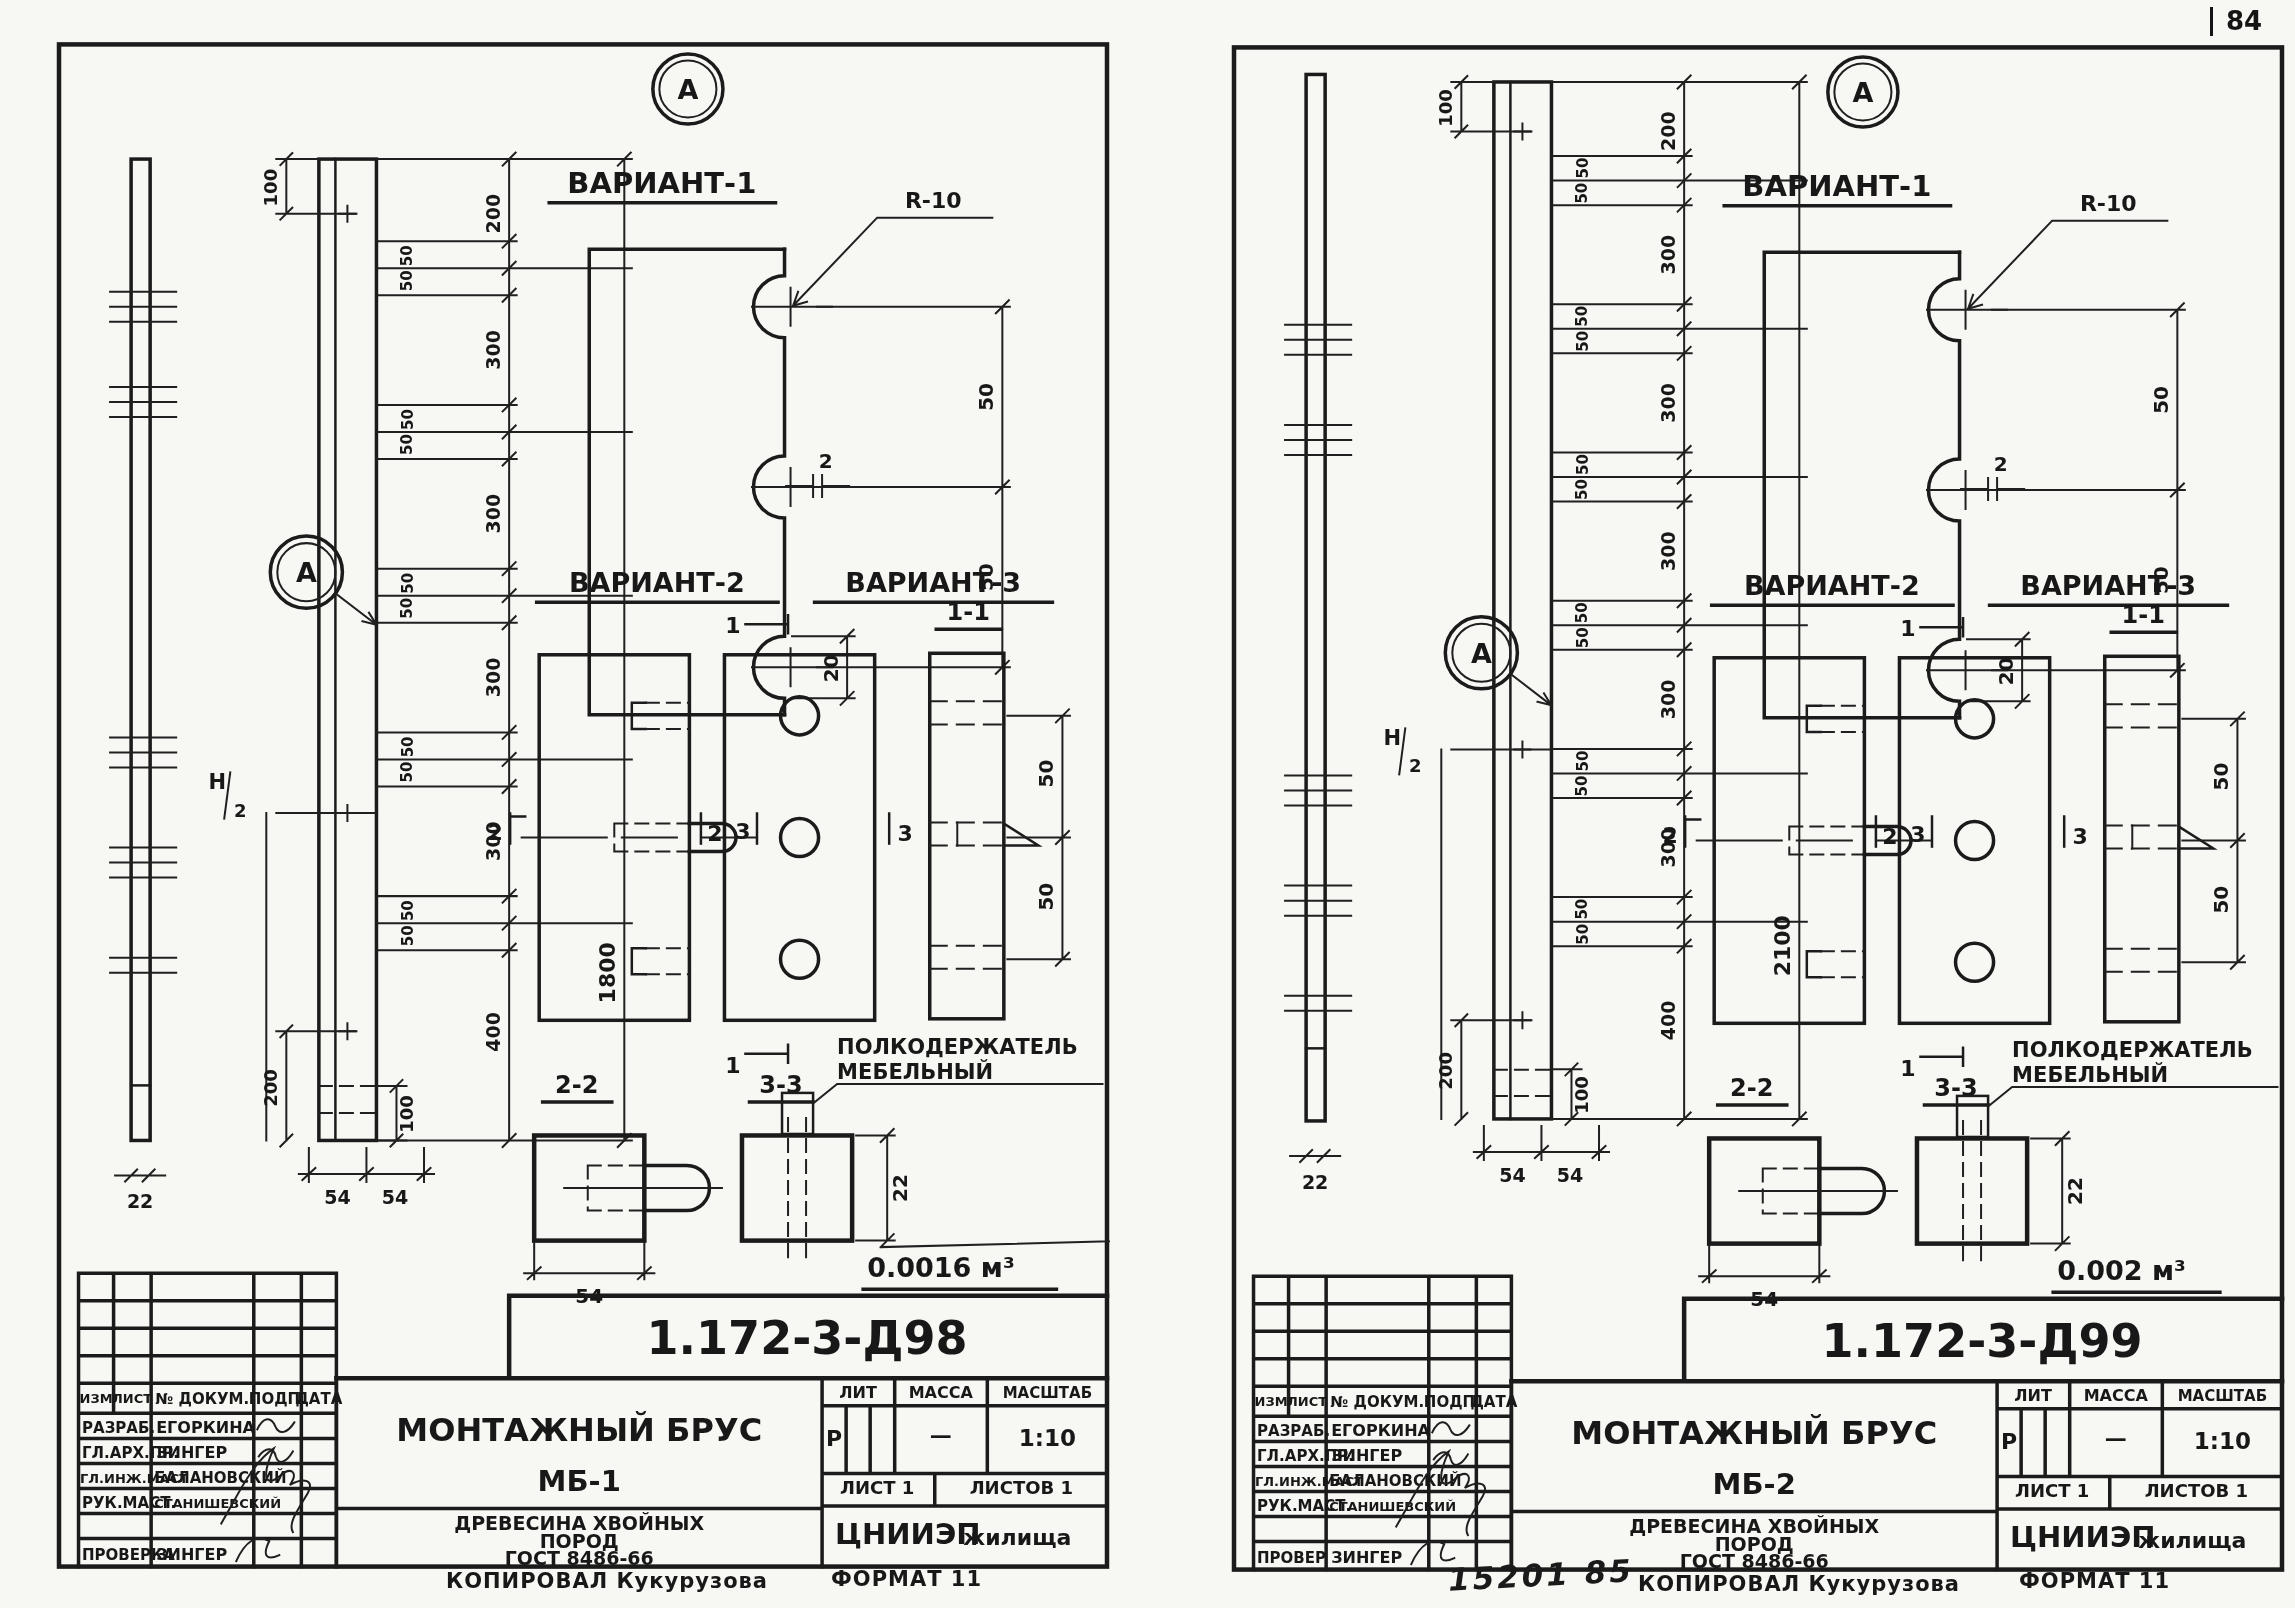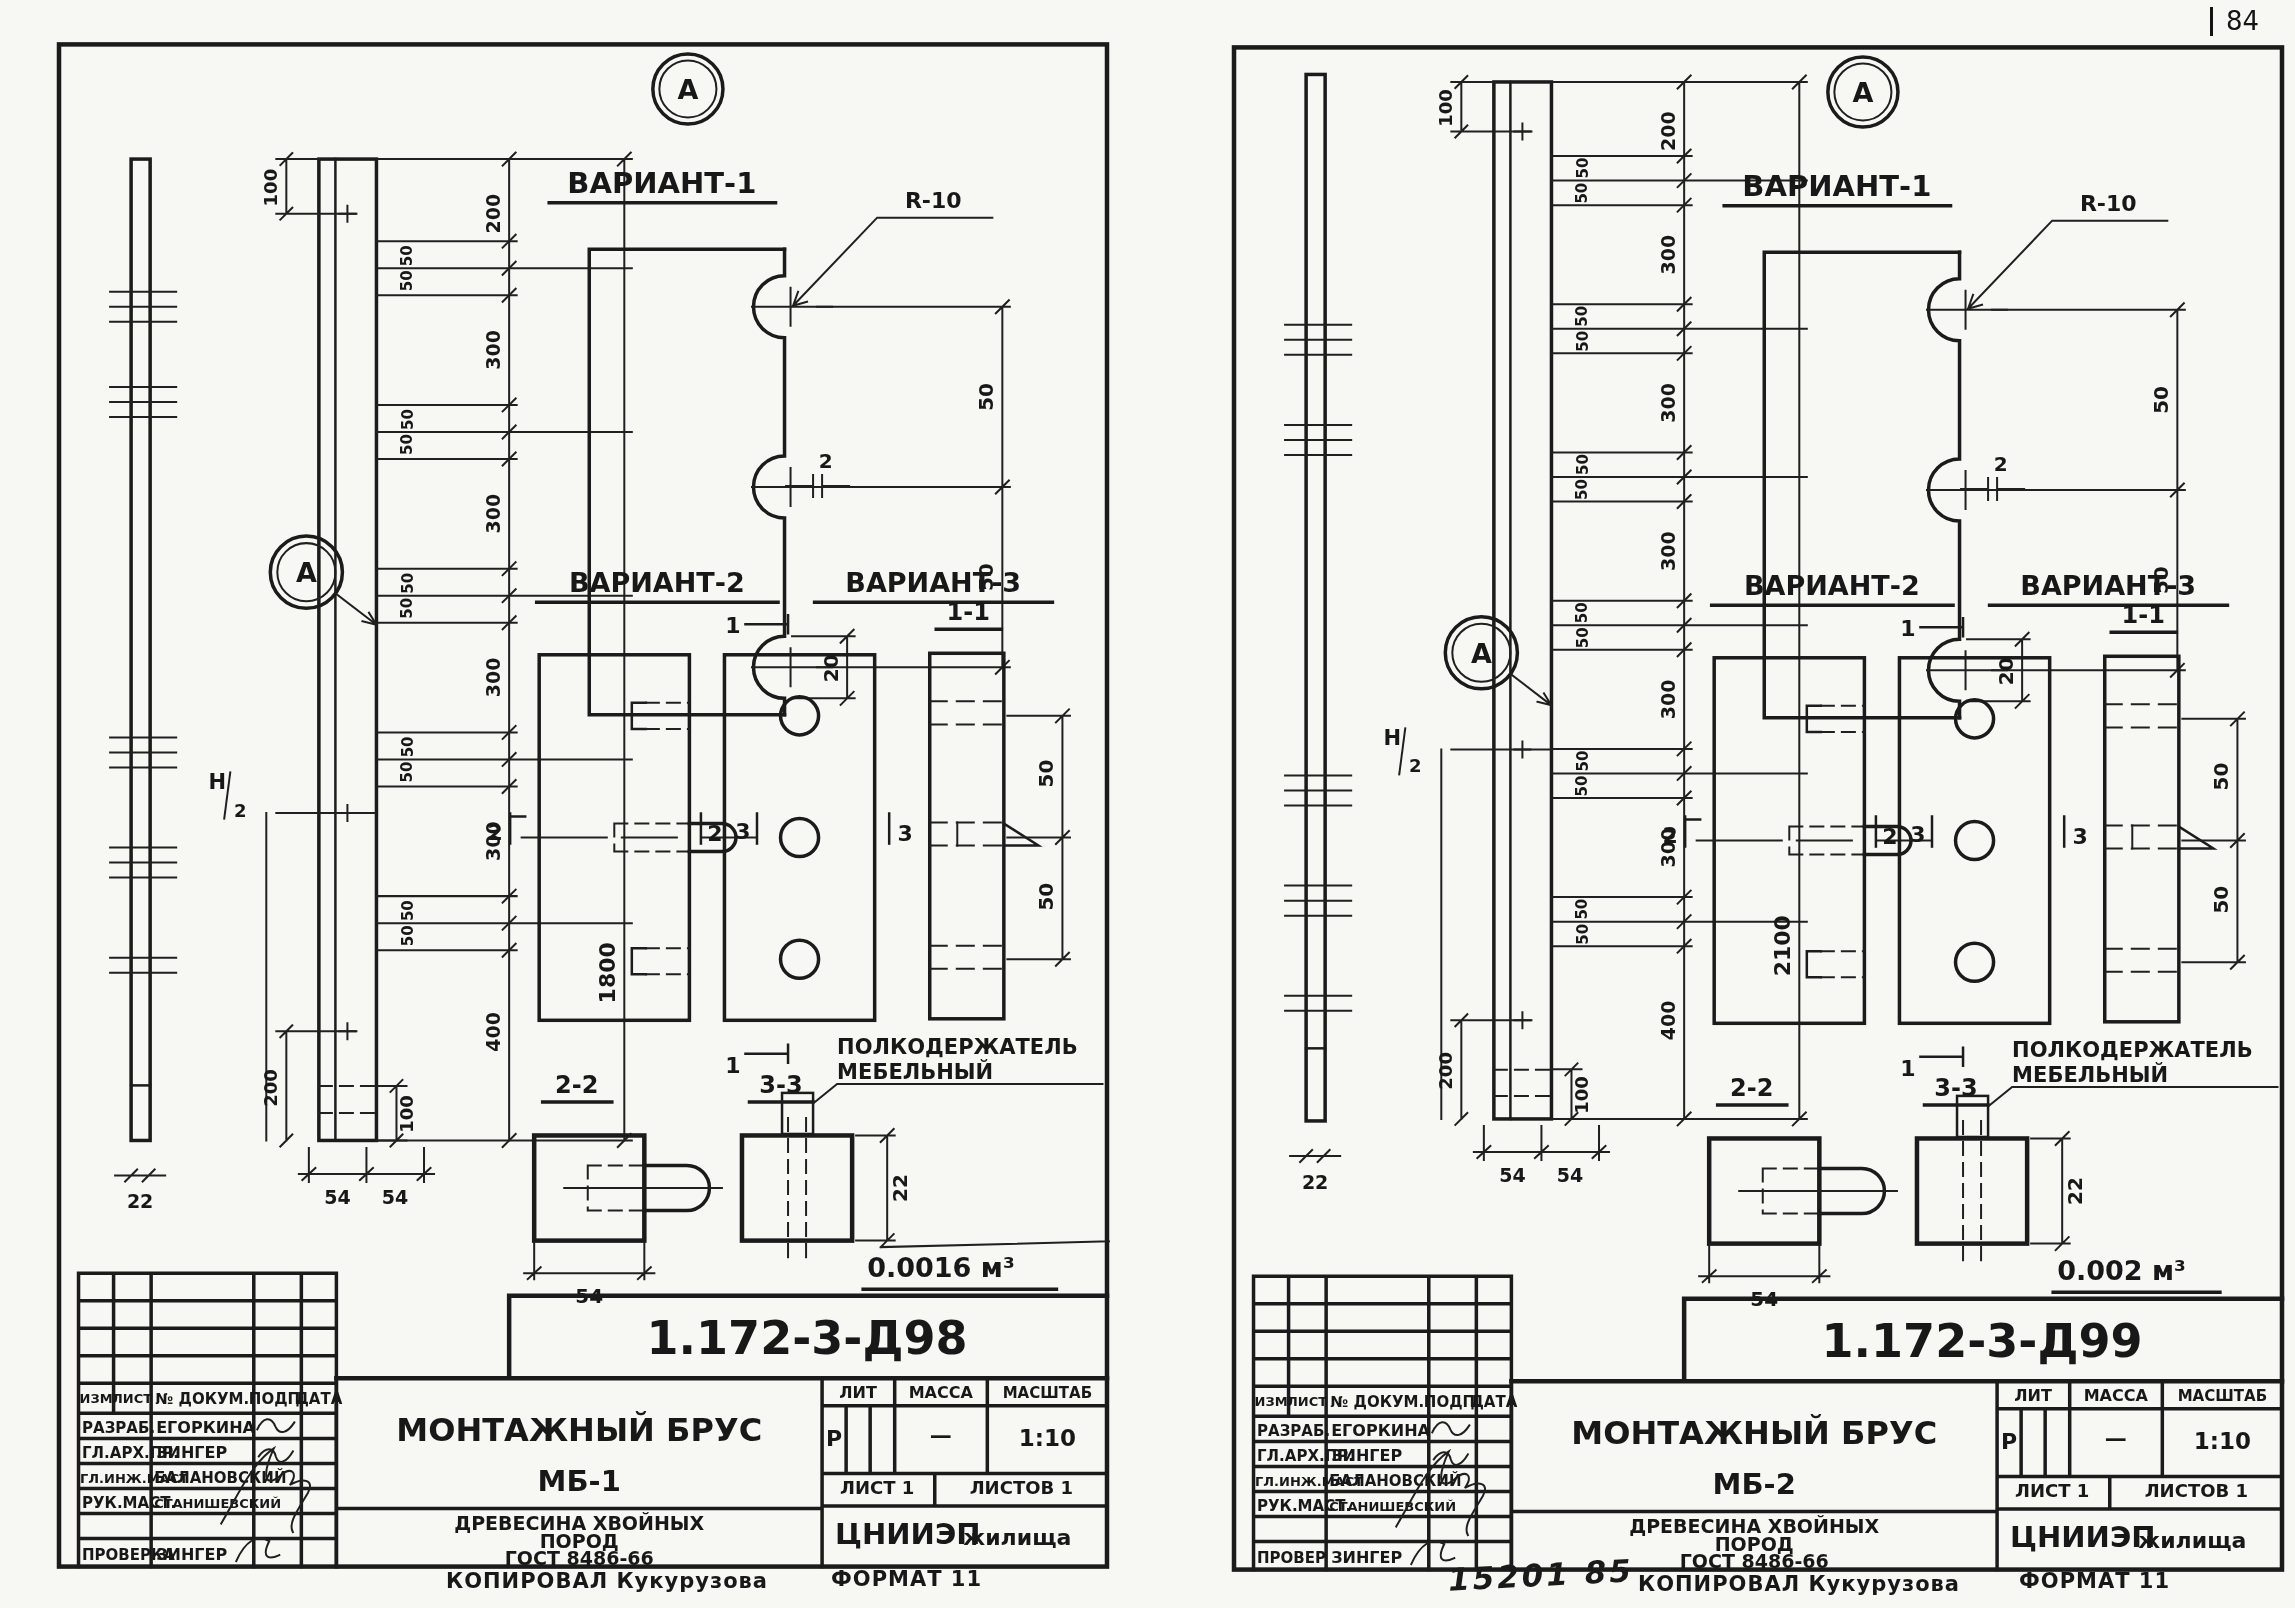--- a/index.html
+++ b/index.html
@@ -18,21 +18,21 @@
   .dash{stroke-dasharray:26 16;}
   .dash2{stroke-dasharray:34 20;}
   .mid{text-anchor:middle;}
   .t26{font-size:26px;}.t30{font-size:30px;}.t32{font-size:32px;}.t36{font-size:36px;}.t38{font-size:38px;}
   .t40{font-size:40px;}.t42{font-size:42px;}.t44{font-size:44px;}
   .t46{font-size:46px;}.t48{font-size:48px;}
   .t54{font-size:54px;}.t58{font-size:58px;}
   .t64{font-size:64px;}.t92{font-size:92px;}
   .foot{position:absolute;font-weight:700;color:#181818;font-size:21px;letter-spacing:1px;}
   .stamp{position:absolute;font-weight:700;color:#1a1a1a;font-size:31px;font-style:italic;transform:rotate(-3deg);letter-spacing:3px;}
-  .pagenum{position:absolute;left:2210px;top:7px;font-weight:400;color:#141414;font-size:26px;border-left:3.5px solid #141414;padding-left:13px;line-height:29px;}
+  .pagenum{position:absolute;left:2210px;top:7px;font-weight:700;color:#141414;font-size:26px;border-left:3.5px solid #141414;padding-left:13px;line-height:29px;}
 </style>
 </head>
 <body>
 
 <svg style="left:56px;top:41px;" width="1054" height="1533" viewBox="0 0 2105 3060">
   <defs>
     <pattern id="hatchA" patternUnits="userSpaceOnUse" width="44" height="44" patternTransform="rotate(45)">
       <line x1="0" y1="0" x2="0" y2="44" stroke="#1b1b1b" stroke-width="7"></line>
     </pattern>
   </defs>

